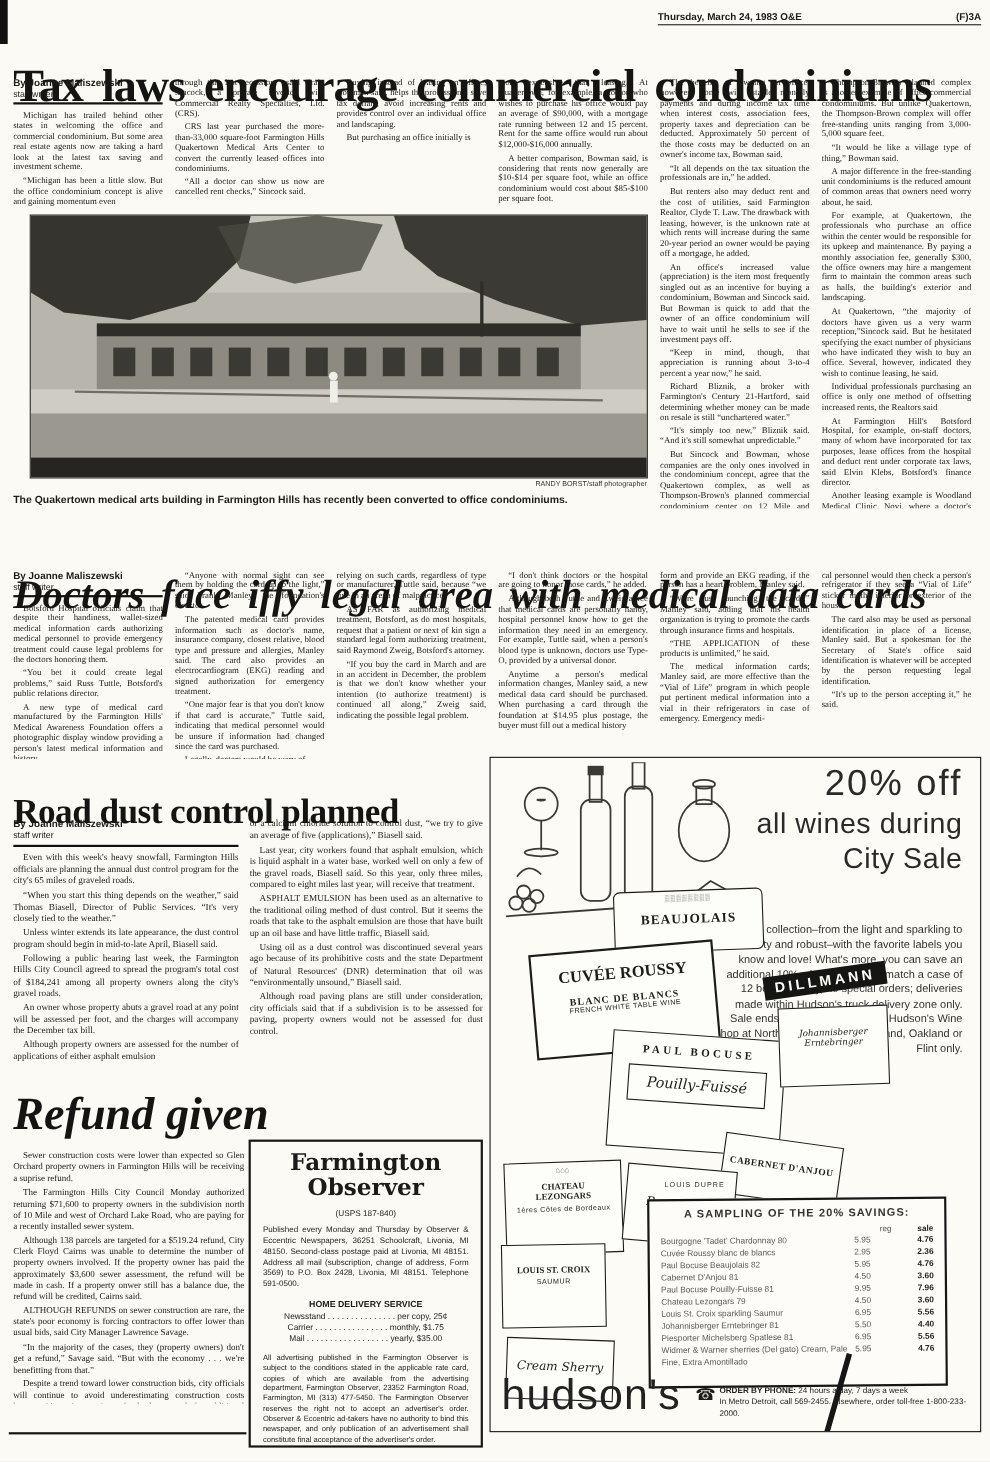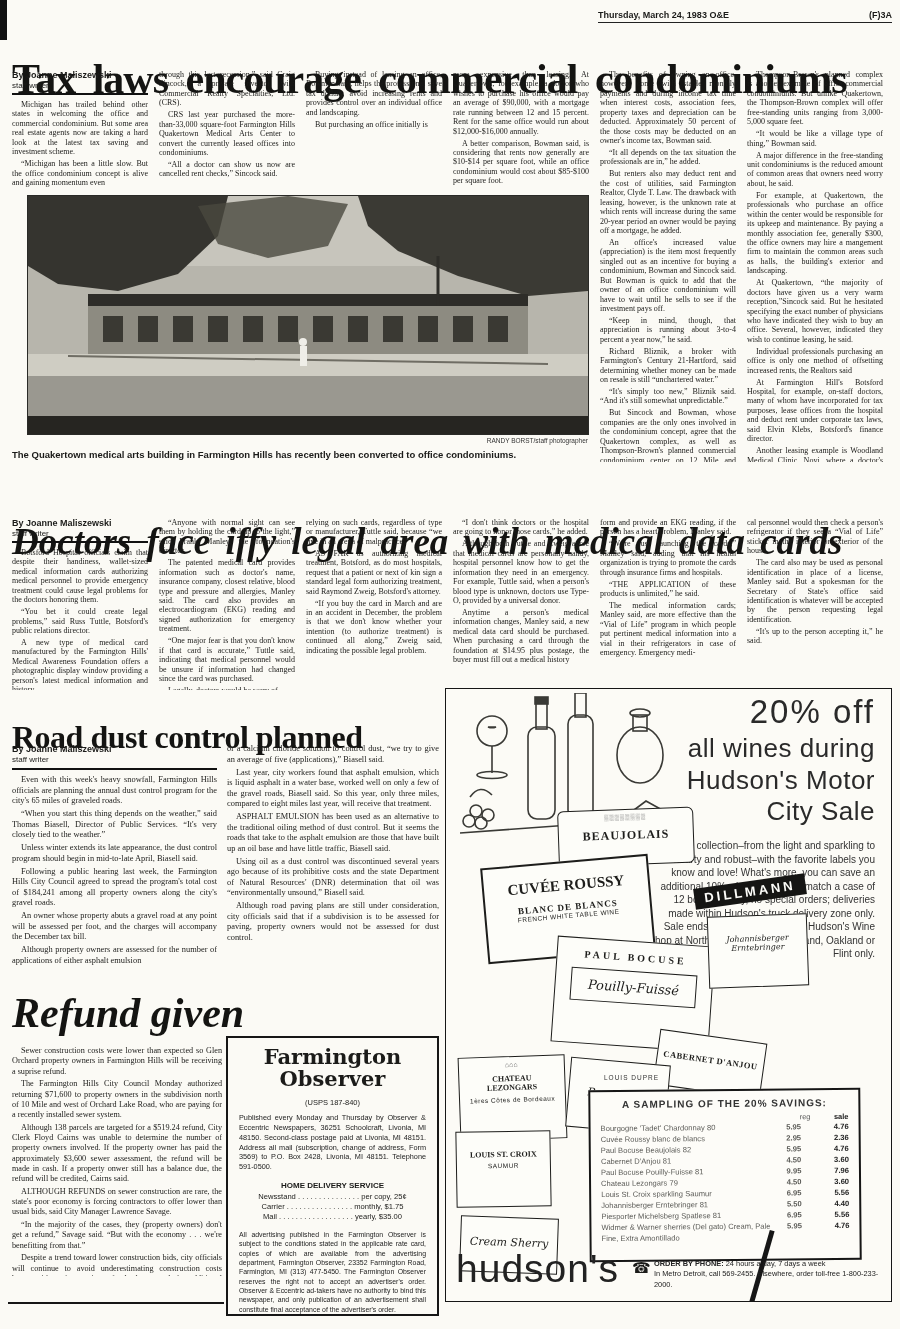--- a/index.html
+++ b/index.html
@@ -59,21 +59,21 @@
           font-size:13px;padding:3px 10px;}
   .script{font-family:"DejaVu Serif",serif;font-style:italic;}
   .savings{position:absolute;left:143px;top:400px;width:272px;height:172px;background:#fdfcf8;
            border:2px solid #161616;padding:7px 10px;box-sizing:border-box;transform:rotate(-.5deg);}
   .sv-title{text-align:center;font-size:10px;font-weight:bold;letter-spacing:1px;color:#333;}
   .sv-head{display:flex;justify-content:flex-end;font-size:7.5px;color:#555;margin-top:4px;}
   .sv-head .h-reg{width:34px;text-align:right;}
   .sv-head .h-sale{width:38px;text-align:right;font-weight:bold;color:#222;}
   .srow{display:flex;font-size:7.6px;line-height:1.45;}
   .s-name{flex:1;color:#5b5b57;}
-  .s-reg{width:34px;text-align:center;color:#5b5b57;font-weight:bold;}
+  .s-reg{width:34px;text-align:left;color:#5b5b57;}
   .s-sale{width:38px;text-align:right;font-weight:bold;color:#222;}
   .hudsons{position:absolute;left:10px;top:558px;font-size:39px;color:#222;letter-spacing:1px;}
   .orderbox{position:absolute;left:208px;top:570px;width:230px;font-size:7.4px;line-height:1.4;color:#222;}
   .phoneic{position:absolute;left:186px;top:570px;font-size:15px;}
   .cork{position:absolute;left:312px;top:540px;width:5px;height:85px;background:#161616;transform:rotate(16deg);}
   .smalltag{position:absolute;font-size:6.5px;color:#333;letter-spacing:1px;}
   
   .rule-left{position:absolute;left:8px;top:1302px;width:216px;border-top:2px solid #161616;}
   .scanmark{position:absolute;left:0;top:0;width:7px;height:40px;background:#111;}
 </style>
@@ -286,21 +286,20 @@
           <circle cx="19" cy="128" r="6"></circle>
         <path d="M20 104 q10 -14 22 -2"></path>
         <line x1="150" y1="130" x2="240" y2="140"></line>
           <line x1="10" y1="140" x2="120" y2="132"></line>
       </g>
     </svg>
 
     <div class="ad-offer">20% off</div>
     <div class="ad-title">
       <div>all wines during</div>
-      <div>Hudson's Motor</div>
       <div>City Sale</div>
     </div>
     <div class="ad-body">Our entire collection–from the light and sparkling to the hearty and robust–with the favorite labels you know and love! What's more, you can save an additional 10% when you mix or match a case of 12 bottles. Sorry, no special orders; deliveries made within Hudson's truck delivery zone only. Sale ends Sunday, March 27. In Hudson's Wine Shop at Northland, Eastland, Westland, Oakland or Flint only.</div>
 
     <div class="wlabel" style="left:112px;top:120px;width:136px;height:56px;transform:rotate(-2deg);border-radius:6px">
       <div style="font-size:6px;letter-spacing:1px;color:#777">▒▒▒▒▒▒▒▒</div>
       <div class="t1" style="font-size:12px;letter-spacing:1px;margin-top:8px">BEAUJOLAIS</div>
     </div>
 
     <div class="wlabel" style="left:38px;top:172px;width:168px;height:96px;transform:rotate(-5deg);border-width:2px">

